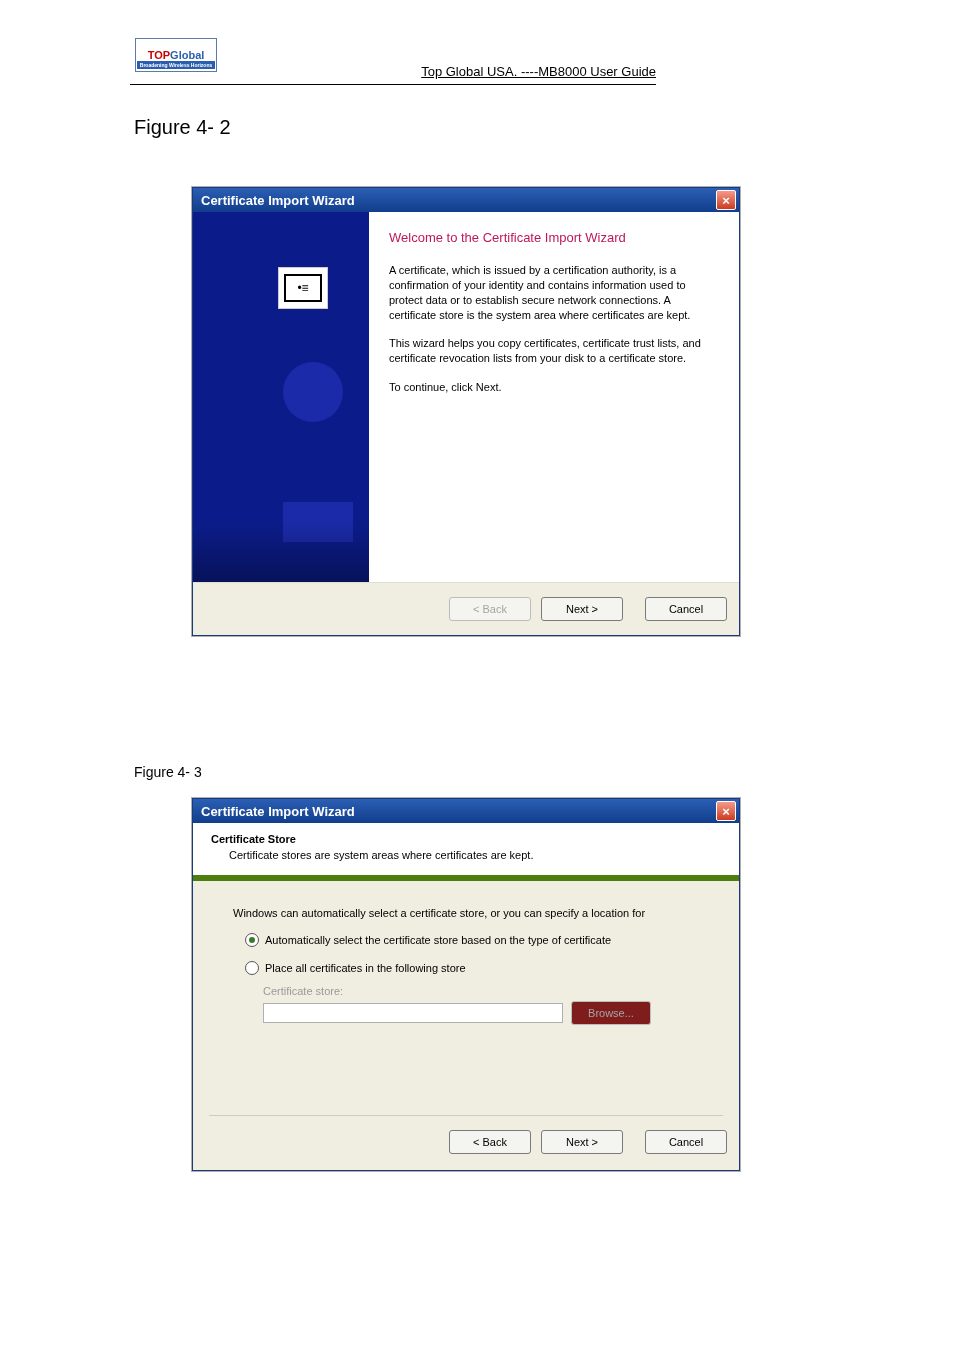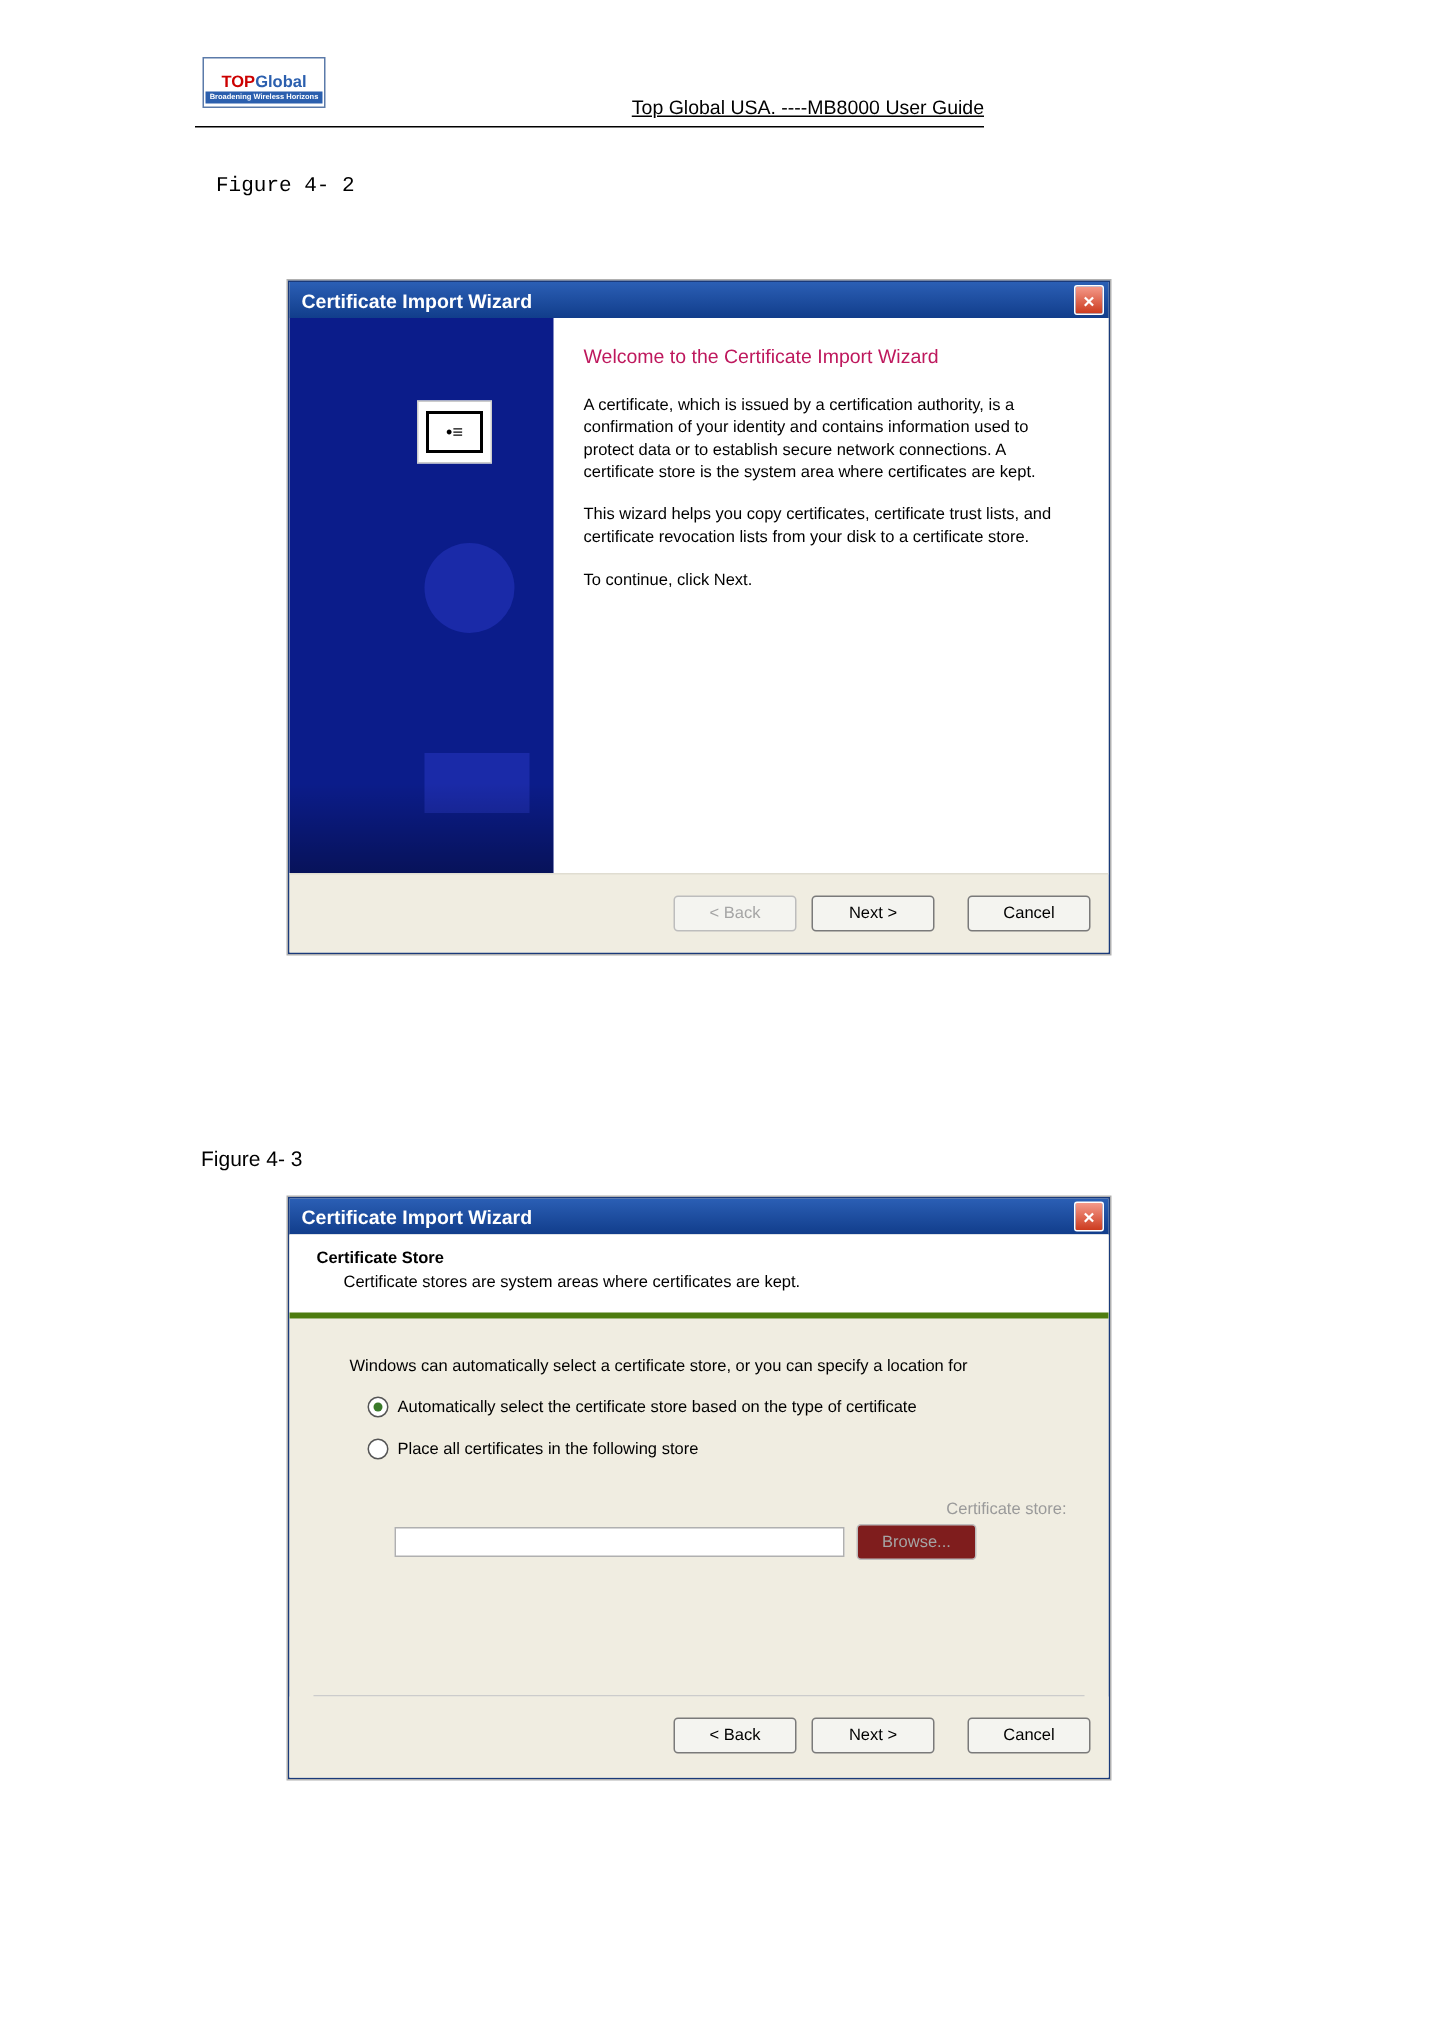--- a/index.html
+++ b/index.html
@@ -49,23 +49,22 @@
   .header-rule {
     position: absolute;
     top: 84px;
     left: 130px;
     right: 130px;
     border-top: 1px solid #000;
   }
   .fig-label-1 {
     position: absolute;
     top: 116px;
-    left: 144px;
-    font-size: 14px;
-    font-family: Liberation Mono, monospace;
+    left: 134px;
+    font-size: 20px;
   }
   .fig-label-2 {
     position: absolute;
     top: 764px;
     left: 134px;
     font-size: 14px;
   }
 
   
   .dialog {
@@ -190,21 +189,21 @@
     cursor: default;
   }
 
   
   .d2body {
     background: #f0ede1;
     padding: 0;
   }
   .d2head {
     background: #fff;
-    border-bottom: 4px solid #4d7c0f;
+    border-bottom: 6px solid #4d7c0f;
     padding: 10px 18px 14px 18px;
     position: relative;
   }
   .d2-title {
     font-family: Tahoma, sans-serif;
     font-size: 11px;
     font-weight: bold;
   }
   .d2-sub {
     font-family: Tahoma, sans-serif;
@@ -229,24 +228,23 @@
     height: 12px;
     border: 1px solid #555;
     border-radius: 50%;
     display: flex;
     align-items: center;
     justify-content: center;
     background: #fff;
   }
   .radio .dot { width: 6px; height: 6px; background: #3a7a2a; border-radius: 50%; }
   .cert-store-label {
-    margin-top: 27px;
+    margin-top: 10px;
     margin-left: 30px;
     color: #9a9a9a;
-    text-align: right;
   }
   .cert-store-row {
     display: flex;
     gap: 8px;
     margin-top: 4px;
     margin-left: 30px;
     align-items: center;
   }
   .cert-input {
     width: 300px;

